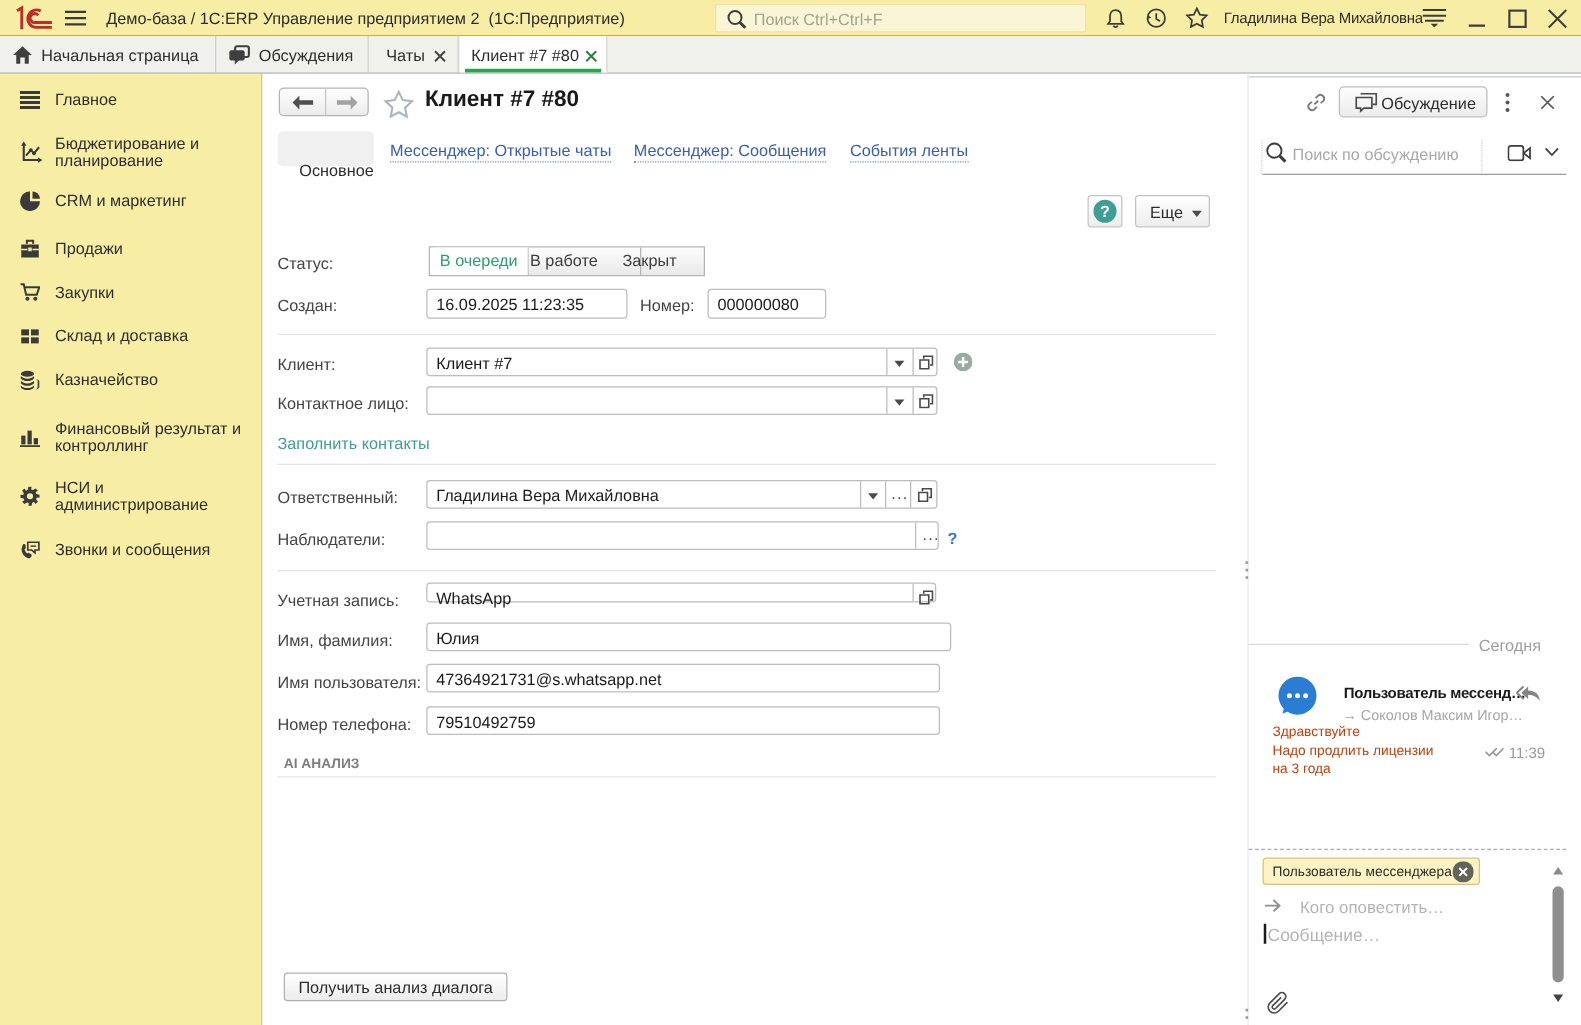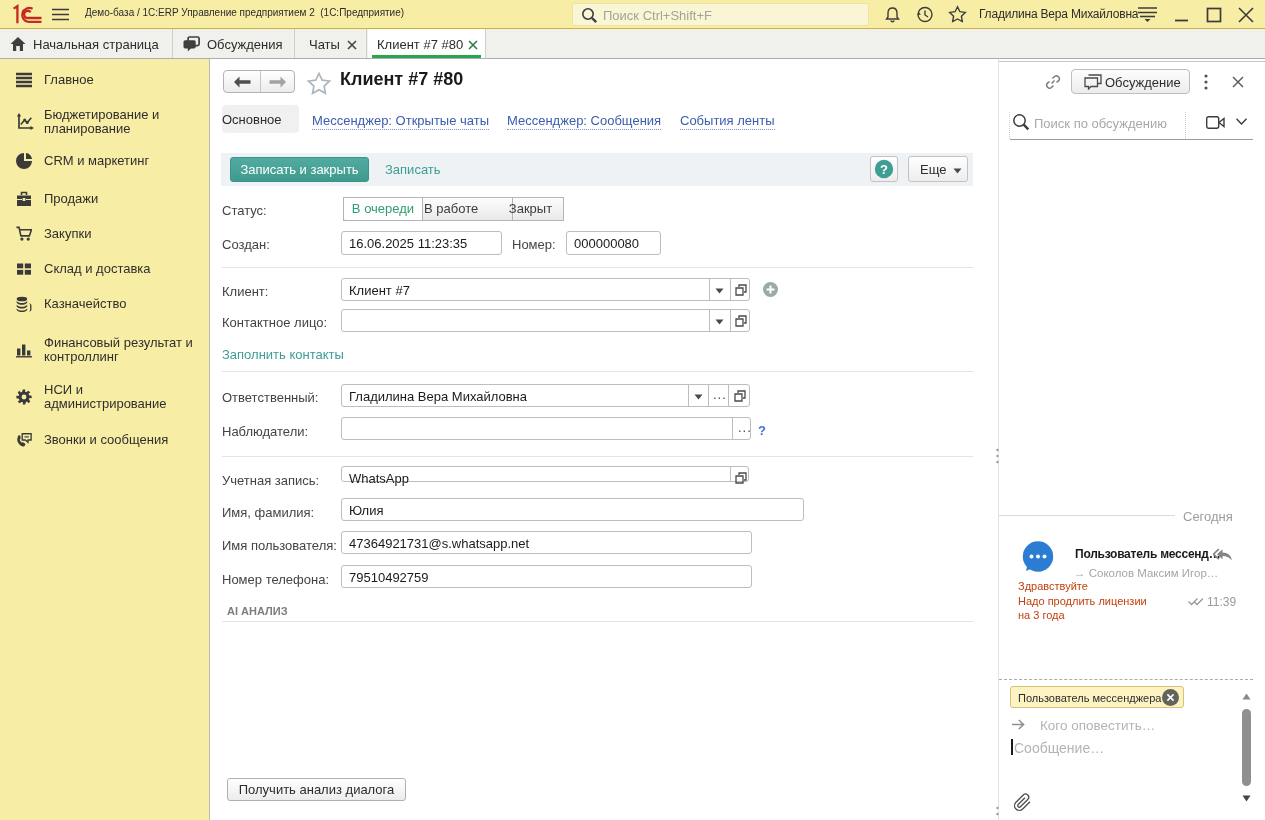--- a/index.html
+++ b/index.html
@@ -1,41 +1,41 @@
 <!DOCTYPE html>
 <html><head>
 <meta charset="utf-8">
 <style>
 *{margin:0;padding:0;box-sizing:border-box}
 html,body{width:1265px;height:820px;overflow:hidden}
 body{font-family:"Liberation Sans",sans-serif;position:relative;background:#fff;font-size:13px;color:#333}
 .abs{position:absolute}
 
 #topbar{position:absolute;left:0;top:0;width:1265px;height:29px;background:#f8eda5;border-bottom:1px solid #c9b23e}
-#topbar .ttl{position:absolute;left:85px;top:7px;font-size:10px;color:#2c2c2c}
+#topbar .ttl{position:absolute;left:85px;top:7px;font-size:13px;color:#2c2c2c}
 #searchbox{position:absolute;left:572px;top:3px;width:297px;height:23px;background:#faf5d5;border:1px solid #ede3a2;border-radius:2px}
 #searchbox span{position:absolute;left:30px;top:4px;color:#a3a396;font-size:13px}
 .winbtn{position:absolute;top:0;height:29px;color:#3c3c3c}
 
 #tabbar{position:absolute;left:0;top:29px;width:1265px;height:30px;background:#f0f1ed;border-bottom:1px solid #a7aeb4}
 .tab{position:absolute;top:0;height:29px;border-right:1px solid #cfcfcb;color:#2c2c2c;font-size:13px}
 .tab .lbl{position:absolute;top:8px}
 #tab4{background:#fff;border-right:1px solid #cfcfcb}
 #tab4 .uline{position:absolute;left:4px;right:4px;bottom:0;height:3px;background:#2ca34d}
 
 #sidebar{position:absolute;left:0;top:59px;width:210px;height:761px;background:#f8eda5;border-right:1px solid #bcbbb2}
 .sbitem{position:absolute;left:0;width:209px;color:#2e2e2e;font-size:13px;line-height:14px}
 .sbitem .ic{position:absolute;left:16px;top:0;width:16px;height:16px}
 .sbitem .tx{position:absolute;left:44px;top:1px;width:160px}
 
 #content{position:absolute;left:210px;top:59px;width:785px;height:761px;background:#fff}
 .navgrp{position:absolute;left:13px;top:11px;width:72px;height:23px;border:1px solid #b3b3b3;border-radius:4px;background:linear-gradient(#fff,#ececec)}
 .navgrp .div{position:absolute;left:36px;top:0;bottom:0;width:1px;background:#c6c6c6}
 #pgtitle{position:absolute;left:130px;top:10px;font-size:18px;font-weight:bold;color:#1a1a1a}
-.chip{position:absolute;left:12px;top:46px;width:77px;height:28px;background:#f0f0f0;border-radius:4px;color:#2c2c2c;padding-top:7px;text-align:left;font-size:13px}
+.chip{position:absolute;left:12px;top:46px;width:77px;height:28px;background:#f0f0f0;border-radius:4px;color:#2c2c2c;padding-top:24px;text-align:right;font-size:13px}
 .bluelink{position:absolute;top:54px;color:#3a5dae;font-size:13px;border-bottom:1px dotted #7d93c8;padding-bottom:1px}
 #cmdbar{position:absolute;left:11px;top:94px;width:752px;height:33px;background:#eef2f4}
 #btn-save{position:absolute;left:9px;top:4px;width:139px;height:25px;background:linear-gradient(#52aba0,#3f9a8e);border:1px solid #3a948a;border-radius:3px;color:#fff;text-align:center;line-height:24px;font-size:13px}
 .tealink{color:#3c9e95;font-size:13px}
 .formlbl{position:absolute;left:12px;color:#444;font-size:13px}
 .fbox{position:absolute;background:#fff;border:1px solid #bdbdbd;border-radius:3px;font-size:13px;color:#1a1a1a}
 .fbox .val{position:absolute;left:7px;top:4px;white-space:nowrap}
 .fbox .sep{position:absolute;top:0;bottom:0;width:1px;background:#bdbdbd}
 .hsep{position:absolute;left:12px;width:751px;height:1px;background:#e4e4e4}
 
@@ -61,21 +61,21 @@
     <g stroke="#3a3a3a" stroke-width="1.7">
         <path d="M0 1.5h17M0 6.5h17M0 11.5h17"></path>
       </g>
   </svg>
   <div class="ttl">Демо-база / 1С:ERP Управление предприятием 2&nbsp; (1С:Предприятие)</div>
   <div id="searchbox">
     <svg class="abs" style="left:8px;top:3px" width="17" height="17" viewBox="0 0 17 17">
       <circle cx="7" cy="7" r="5.2" fill="none" stroke="#3c3c3c" stroke-width="1.6"></circle>
       <path d="M11 11 L15.2 15.2" stroke="#3c3c3c" stroke-width="2.4"></path>
     </svg>
-    <span>Поиск Ctrl+Shift+F</span>
+    <span>Поиск Ctrl+Ctrl+F</span>
   </div>
 
   <svg class="abs" style="left:884px;top:6px" width="17" height="17" viewBox="0 0 17 17">
     <path d="M8.5 2 C5.6 2 4 4.2 4 7 L4 11 L2.5 13 L14.5 13 L13 11 L13 7 C13 4.2 11.4 2 8.5 2 Z" fill="none" stroke="#3c3c3c" stroke-width="1.4"></path>
     <path d="M6.8 14.5 a1.8 1.8 0 0 0 3.4 0" fill="none" stroke="#3c3c3c" stroke-width="1.4"></path>
   </svg>
 
   <svg class="abs" style="left:915px;top:5px" width="19" height="19" viewBox="0 0 19 19">
     <circle cx="10" cy="9.5" r="7" fill="none" stroke="#3c3c3c" stroke-width="1.4"></circle>
     <path d="M10 5.5 L10 10 L13 12" fill="none" stroke="#3c3c3c" stroke-width="1.4"></path>
@@ -238,46 +238,42 @@
       </svg>
   </div>
   <svg class="abs" style="left:96px;top:12px" width="26" height="24" viewBox="0 0 26 24">
     <path d="M13 2.5 L16.2 9.1 L23.5 10 L18.1 15.1 L19.4 22.3 L13 18.8 L6.6 22.3 L7.9 15.1 L2.5 10 L9.8 9.1 Z" fill="none" stroke="#a9b6c1" stroke-width="1.7"></path>
   </svg>
   <div id="pgtitle">Клиент #7 #80</div>
   <div class="chip">Основное</div>
   <div class="bluelink" style="left:102px">Мессенджер: Открытые чаты</div>
   <div class="bluelink" style="left:297px">Мессенджер: Сообщения</div>
   <div class="bluelink" style="left:470px">События ленты</div>
-  <div id="cmdbar">
-    <div id="btn-save">Записать и закрыть</div>
-    <div class="abs tealink" style="left:164px;top:9px">Записать</div>
-  </div>
   <div class="abs" style="left:660px;top:97px;width:28px;height:26px;border:1px solid #c3c3c3;border-radius:3px;background:linear-gradient(#fff,#ededed)">
     <svg class="abs" style="left:3px;top:2px" width="20" height="20" viewBox="0 0 20 20">
       <circle cx="10" cy="10" r="9.2" fill="#3f9e94"></circle>
       <text x="10" y="14.6" font-size="13" font-weight="bold" fill="#fff" text-anchor="middle" font-family="Liberation Sans,sans-serif">?</text>
     </svg>
   </div>
   <div class="abs" style="left:698px;top:97px;width:60px;height:26px;border:1px solid #c3c3c3;border-radius:3px;background:linear-gradient(#fff,#ededed)">
     <div class="abs" style="left:11px;top:5px;color:#2c2c2c">Еще</div>
     <svg class="abs" style="left:44px;top:11px" width="9" height="6" viewBox="0 0 9 6">
         <path d="M0.5 0.5 L8.5 0.5 L4.5 5.5 Z" fill="#4a4a4a"></path>
       </svg>
   </div>
 
   <div class="formlbl" style="top:144px">Статус:</div>
   <div class="abs" style="left:133px;top:138px;width:221px;height:24px;border:1px solid #b5b5b5;border-radius:0;background:linear-gradient(#fdfdfd,#e9e9e9)">
     <div class="abs" style="left:0;top:0;width:79px;height:22px;background:#fff;border-right:1px solid #b5b5b5;border-radius:3px 0 0 3px;color:#2f9e70;text-align:center;line-height:22px">В очереди</div>
     <div class="abs" style="left:80px;top:0;width:89px;height:22px;border-right:1px solid #b5b5b5;color:#3c3c3c;text-align:left;line-height:22px">В работе</div>
-    <div class="abs" style="left:154px;top:0;width:65px;height:22px;color:#3c3c3c;text-align:center;line-height:22px">Закрыт</div>
+    <div class="abs" style="left:154px;top:0;width:65px;height:22px;color:#3c3c3c;line-height:22px">Закрыт</div>
   </div>
   <div class="formlbl" style="top:178px">Создан:</div>
   <div class="fbox" style="left:131px;top:172px;width:161px;height:24px">
-      <div class="val">16.06.2025 11:23:35</div>
+      <div class="val">16.09.2025 11:23:35</div>
     </div>
   <div class="formlbl" style="left:302px;top:178px">Номер:</div>
   <div class="fbox" style="left:356px;top:172px;width:95px;height:24px">
       <div class="val">000000080</div>
     </div>
 
   <div class="hsep" style="top:208px"></div>
 
   <div class="formlbl" style="top:225px">Клиент:</div>
   <div class="fbox" style="left:131px;top:219px;width:409px;height:23px">
@@ -347,21 +343,21 @@
     <div class="val">WhatsApp</div>
     <div class="sep" style="left:388px"></div>
     <svg class="abs" style="left:393px;top:5px" width="12" height="12" viewBox="0 0 12 12">
         <g fill="none" stroke="#4a4a4a" stroke-width="1.3">
           <path d="M4 3 V1 H11 V8 H9"></path>
           <path d="M1 4 H8 V11 H1 Z"></path>
         </g>
       </svg>
   </div>
   <div class="formlbl" style="top:446px">Имя, фамилия:</div>
-  <div class="fbox" style="left:131px;top:439px;width:463px;height:23px">
+  <div class="fbox" style="left:131px;top:439px;width:420px;height:23px">
       <div class="val">Юлия</div>
     </div>
   <div class="formlbl" style="top:479px">Имя пользователя:</div>
   <div class="fbox" style="left:131px;top:472px;width:411px;height:23px">
       <div class="val">47364921731@s.whatsapp.net</div>
     </div>
   <div class="formlbl" style="top:513px">Номер телефона:</div>
   <div class="fbox" style="left:131px;top:506px;width:411px;height:23px">
       <div class="val">79510492759</div>
     </div>

